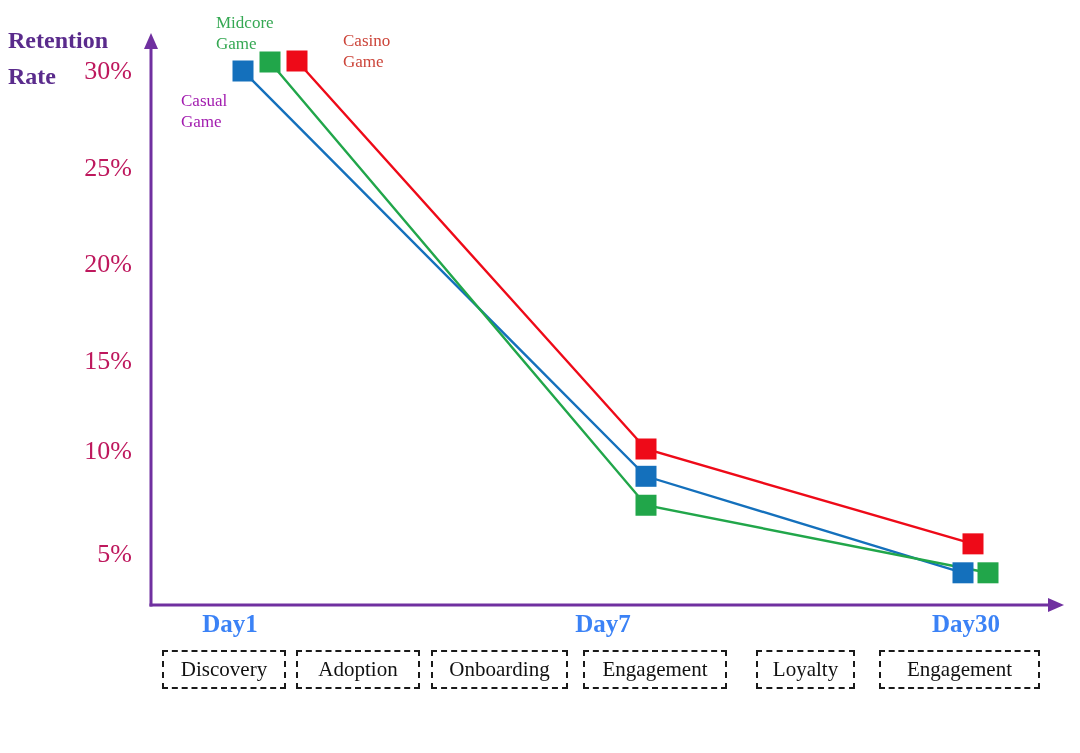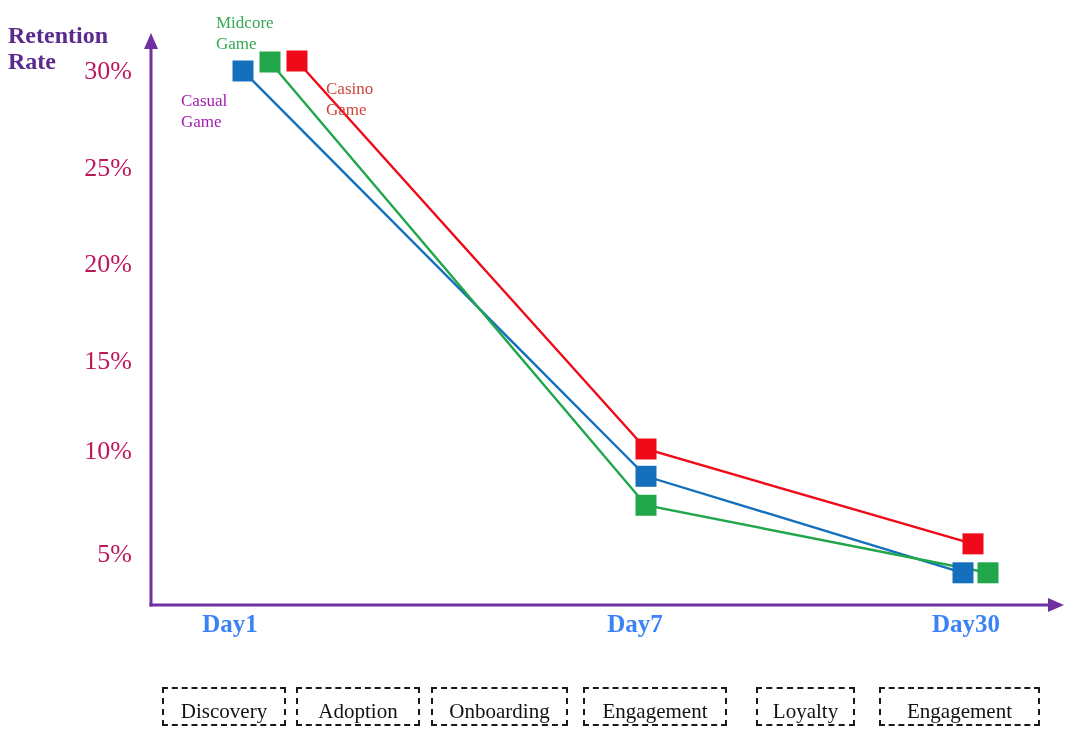--- a/index.html
+++ b/index.html
@@ -15,21 +15,21 @@
     position: absolute;
     left: 0; top: 0;
     width: 1080px; height: 753px;
   }
   .y-axis-title {
     position: absolute;
     left: 8px; top: 22px;
     width: 130px;
     font-size: 24px;
     font-weight: bold;
-    line-height: 26px;
+    line-height: 36px;
     color: #5a2b8c;
   }
   .ytick {
     position: absolute;
     right: 948px;
     width: 90px;
     text-align: right;
     font-size: 26px;
     color: #be185d;
     line-height: 30px;
@@ -44,31 +44,30 @@
     font-weight: bold;
     color: #3b82f6;
   }
   .series-annotation {
     position: absolute;
     font-size: 17px;
     line-height: 21px;
   }
   .ann-casual  { left: 181px; top: 90px;  width: 70px; }
   .ann-midcore { left: 216px; top: 12px;  width: 80px; }
-  .ann-casino  { left: 326px; top: 30px;  width: 70px; margin-top: 48px; }
+  .ann-casino  { left: 343px; top: 30px;  width: 70px; }
   .stage-box {
     position: absolute;
     top: 650px;
     height: 35px;
     border: 2px dashed #1a1a1a;
     background: #ffffff;
     display: flex;
-    align-items: flex-end;
+    align-items: center;
     justify-content: center;
-    margin-top: 37px;
   }
   .stage-box span {
     font-size: 21px;
     color: #111111;
     white-space: nowrap;
   }
   .watermark {
     position: absolute;
     left: 796px; top: 684px;
     display: flex;
@@ -118,21 +117,21 @@
       <div class="ytick" style="top: 436px;">10%</div>
       <div class="ytick" style="top: 538.5px;">5%</div>
     </div>
 
   <div class="series-annotation ann-midcore" style="color: rgb(53, 168, 83);">Midcore Game</div>
   <div class="series-annotation ann-casino" style="color: rgb(204, 69, 58);">Casino Game</div>
   <div class="series-annotation ann-casual" style="color: #a21caf;">Casual Game</div>
 
   <div id="day-labels">
       <div class="day-label" style="left: 170px;">Day1</div>
-      <div class="day-label" style="left: 575px;">Day7</div>
+      <div class="day-label" style="left: 543px;">Day7</div>
       <div class="day-label" style="left: 906px;">Day30</div>
     </div>
 
   <div id="stage-boxes">
       <div class="stage-box" style="left: 162px; width: 120px;">
         <span>Discovery</span>
       </div>
       <div class="stage-box" style="left: 296px; width: 120px;">
         <span>Adoption</span>
       </div>

